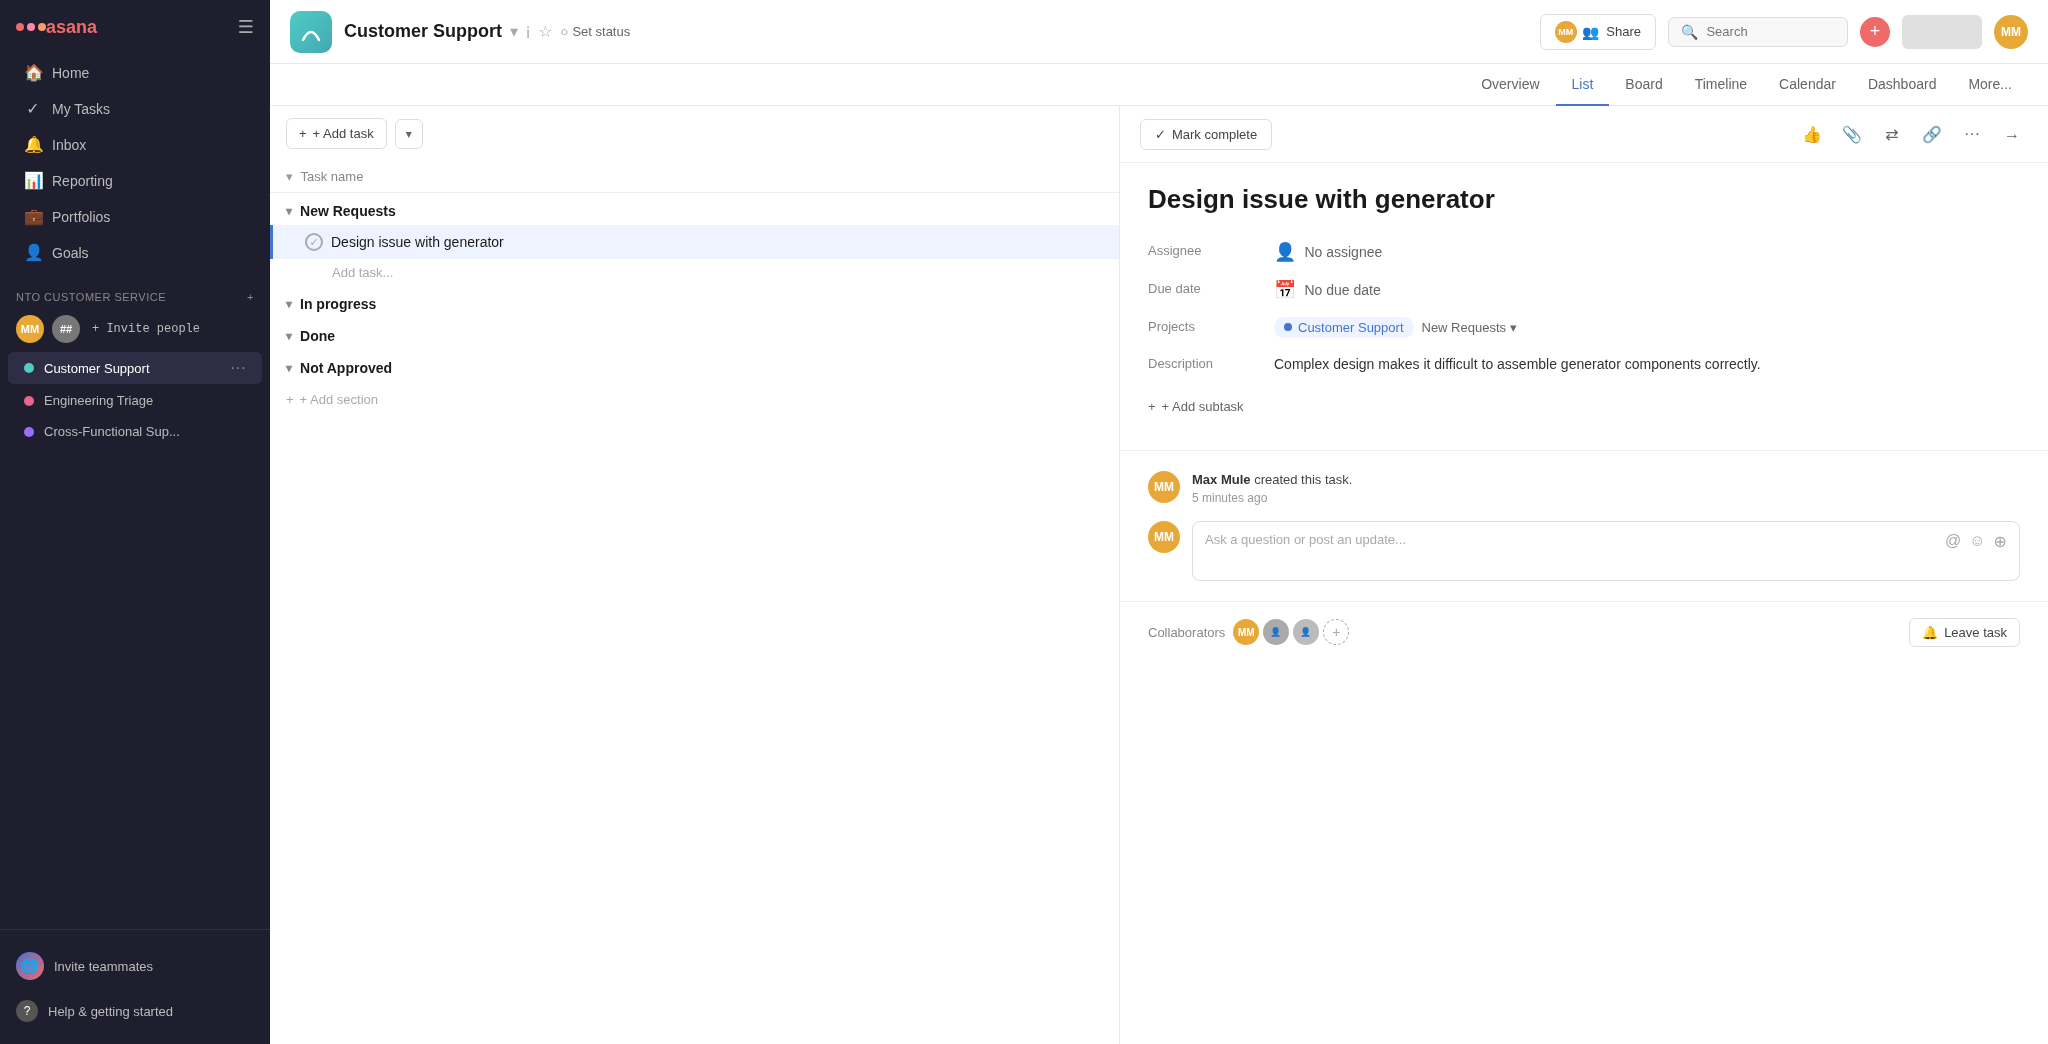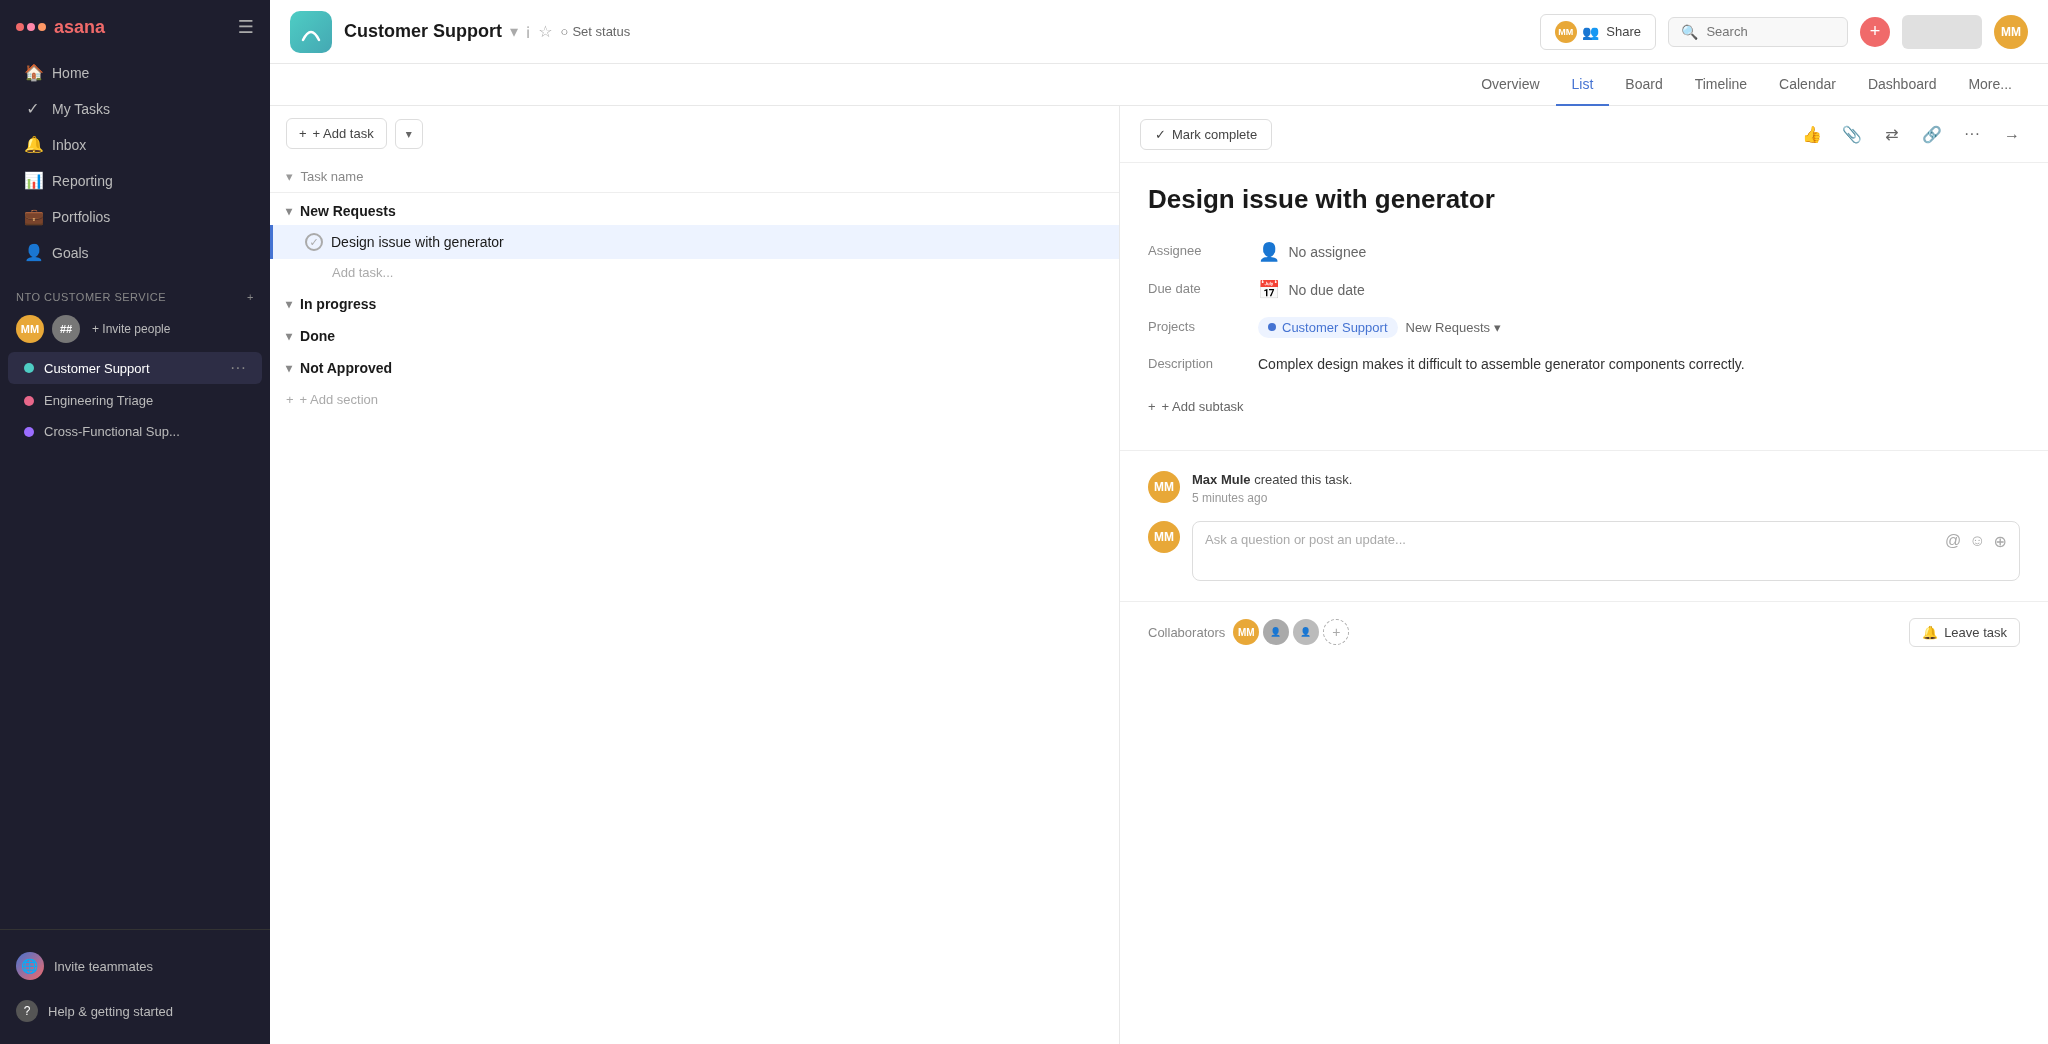--- a/index.html
+++ b/index.html
@@ -18,21 +18,20 @@
     }
     .sidebar-header {
       display: flex;
       align-items: center;
       justify-content: space-between;
       padding: 16px 16px 8px;
     }
     .asana-logo {
       display: flex;
       align-items: center;
-      gap: 8px;
       color: #f06a6a;
       font-weight: 700;
       font-size: 18px;
     }
     .logo-dots {
       display: flex;
       gap: 3px;
       align-items: center;
     }
     .logo-dot {
@@ -80,21 +79,21 @@
       display: flex; align-items: center; gap: 8px;
       padding: 8px 16px;
     }
     .avatar-sm {
       width: 28px; height: 28px; border-radius: 50%;
       display: flex; align-items: center; justify-content: center;
       font-size: 11px; font-weight: 700; color: #fff;
     }
     .avatar-orange { background: #e8a838; }
     .avatar-gray { background: #777; }
-    .invite-people { font-size: 12px; color: #bbb; cursor: pointer; margin-left: 4px; }
+    .invite-people { font-size: 12px; color: #bbb; cursor: pointer; margin-left: 4px; font-family: Liberation Mono, monospace; }
 
     .sidebar-footer {
       margin-top: auto;
       padding: 16px;
       border-top: 1px solid #333;
     }
     .invite-teammates {
       display: flex; align-items: center; gap: 10px;
       cursor: pointer; color: #bbb; padding: 6px 0;
       font-size: 13px;
@@ -285,21 +284,21 @@
     }
 
     .detail-content { padding: 20px 28px; }
     .detail-title {
       font-size: 26px; font-weight: 600; color: #1a1a1a;
       margin-bottom: 24px; line-height: 1.3;
     }
 
     .detail-field {
       display: flex; align-items: flex-start;
-      margin-bottom: 16px; 
+      margin-bottom: 16px; gap: 16px;
     }
     .field-label {
       width: 110px; color: #888; font-size: 13px; padding-top: 2px;
       flex-shrink: 0;
     }
     .field-value {
       display: flex; align-items: center; gap: 8px;
       color: #666; font-size: 14px;
     }
     .field-icon { font-size: 18px; color: #aaa; }

